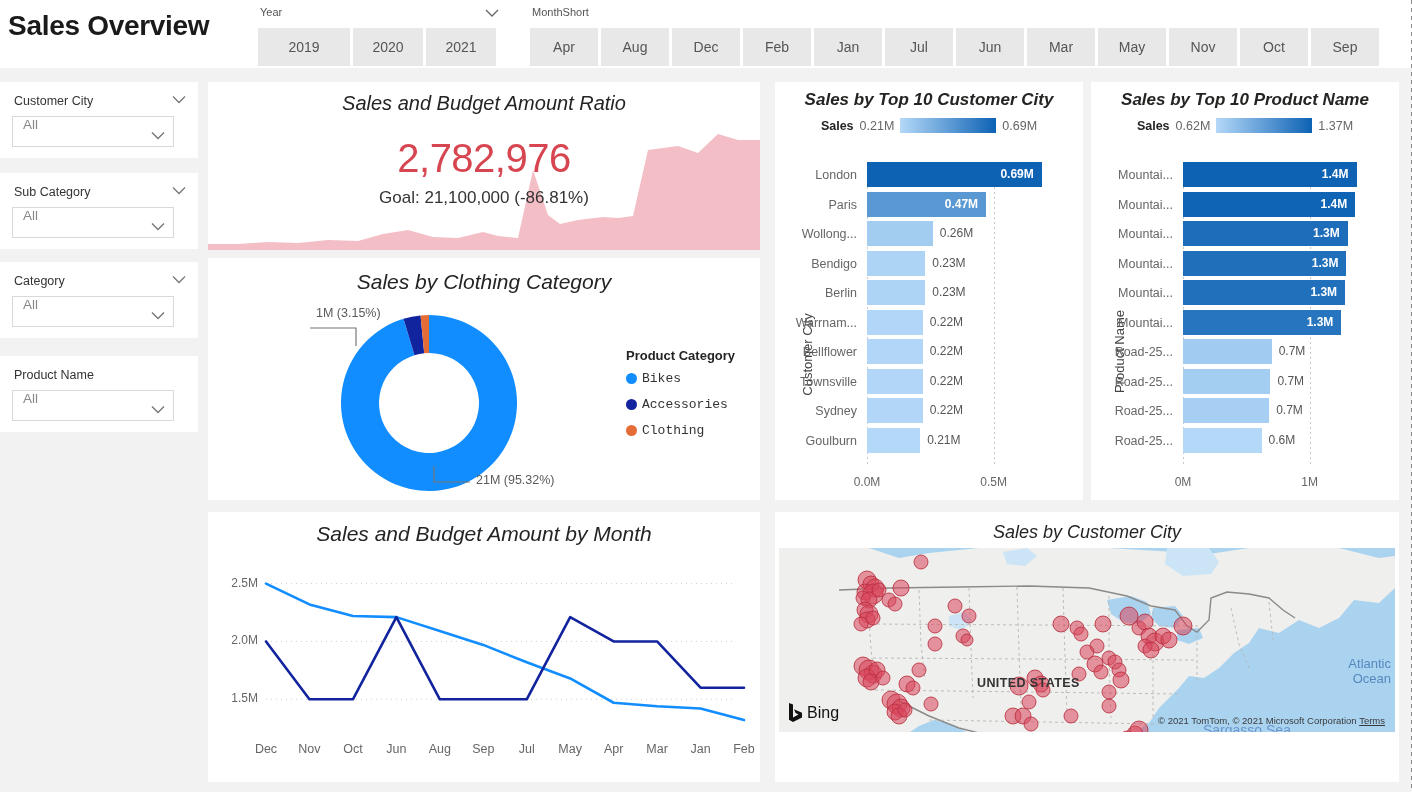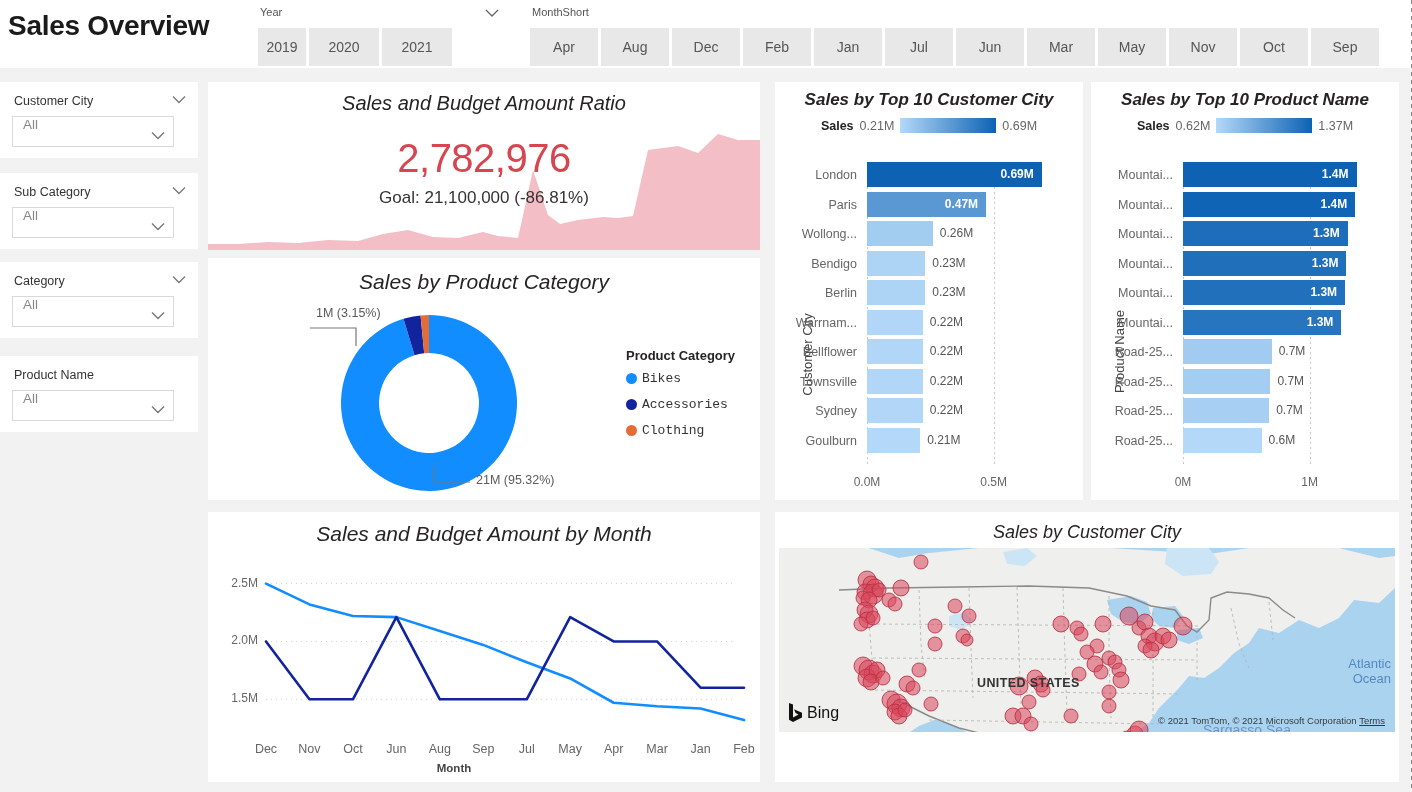--- a/index.html
+++ b/index.html
@@ -109,21 +109,21 @@
     <div class="title">Sales Overview</div>
 
     <div class="slicer-h" id="year-slicer" style="left:258px;top:6px;width:245px;height:60px;">
       <div class="sl-label">Year</div>
       <span class="chev sl-chev">
         <svg width="14" height="10" viewBox="0 0 14 10">
             <path d="M1 2 L7 8 L13 2" stroke="#666" stroke-width="1.3" fill="none"></path>
           </svg>
       </span>
       <div class="btnrow" id="year-btns">
-          <div class="slbtn" style="width: 48px; text-align: right;">2019</div>
+          <div class="slbtn" style="width: 92px; text-align: right;">2019</div>
           <div class="slbtn" style="width: 70px;">2020</div>
           <div class="slbtn" style="width: 70px;">2021</div>
         </div>
     </div>
 
     <div class="slicer-h" id="month-slicer" style="left:530px;top:6px;width:870px;height:60px;">
       <div class="sl-label">MonthShort</div>
       <div class="btnrow" id="month-btns">
           <div class="slbtn" style="width: 68px;">Apr</div>
           <div class="slbtn" style="width: 68px;">Aug</div>
@@ -200,21 +200,21 @@
   <div class="panel" id="kpi">
     <div class="ptitle">Sales and Budget Amount Ratio</div>
     <svg class="kpi-spark" viewBox="0 0 552 130" preserveAspectRatio="none">
       <path id="spark-path" d="M0,124 L30,124 L60,122 L90,123 L120,120 L150,121 L175,114 L200,110 L225,117 L250,118 L275,112 L290,116 L310,118 L325,50 L340,95 L352,104 L370,100 L395,97 L410,98 L425,96 L440,30 L470,26 L490,33 L510,14 L530,20 L552,20 L552,130 L0,130 Z" fill="#F3BEC5"></path>
     </svg>
     <div class="kpi-val">2,782,976</div>
     <div class="kpi-goal">Goal: 21,100,000 (-86.81%)</div>
   </div>
 
   <div class="panel" id="donut">
-    <div class="ptitle">Sales by Product Category</div>
+    <div class="ptitle">Sales by Clothing Category</div>
     <div class="donut-wrap">
       <svg width="186" height="186" viewBox="0 0 186 186">
         <g id="donut-slices" transform="translate(93,93)">
             <path d="M 5.3884459162483544e-15 -88 A 88 88 0 1 1 -25.505365382698184 -84.22277801577825 L -14.491684876533059 -47.853851145328555 A 50 50 0 1 0 3.061616997868383e-15 -50 Z" fill="#118DFF"></path>
             <path d="M -25.505365382698184 -84.22277801577825 A 88 88 0 0 1 -8.446656690003746 -87.59368693439735 L -4.799236755683946 -49.76914030363486 A 50 50 0 0 0 -14.491684876533059 -47.853851145328555 Z" fill="#12239E"></path>
             <path d="M -8.446656690003746 -87.59368693439735 A 88 88 0 0 1 -9.432503868235607e-14 -88 L -5.359377197861141e-14 -50 A 50 50 0 0 0 -4.799236755683946 -49.76914030363486 Z" fill="#E66C37"></path>
           </g>
       </svg>
     </div>
     <svg style="position:absolute;left:100px;top:62px;width:70px;height:28px;">
@@ -363,21 +363,20 @@
         <div class="lc-xlab" style="left: 164.364px; top: 230px; width: 48px;">Jun</div>
         <div class="lc-xlab" style="left: 207.818px; top: 230px; width: 48px;">Aug</div>
         <div class="lc-xlab" style="left: 251.273px; top: 230px; width: 48px;">Sep</div>
         <div class="lc-xlab" style="left: 294.727px; top: 230px; width: 48px;">Jul</div>
         <div class="lc-xlab" style="left: 338.182px; top: 230px; width: 48px;">May</div>
         <div class="lc-xlab" style="left: 381.636px; top: 230px; width: 48px;">Apr</div>
         <div class="lc-xlab" style="left: 425.091px; top: 230px; width: 48px;">Mar</div>
         <div class="lc-xlab" style="left: 468.545px; top: 230px; width: 48px;">Jan</div>
         <div class="lc-xlab" style="left: 512px; top: 230px; width: 48px;">Feb</div>
       </div>
-    <div class="lc-axis-title" style="top:250px;left:-30px;">Month</div>
     <div class="lc-leg" style="top:132px;">
       <div id="lc-legend-items">
           <div class="leg-row">
             <span class="leg-dot" style="background: rgb(17, 141, 255);"></span>
             <span class="leg-txt">Sales</span>
           </div>
           <div class="leg-row">
             <span class="leg-dot" style="background: rgb(18, 35, 158);"></span>
             <span class="leg-txt">Budget Amount</span>
           </div>

